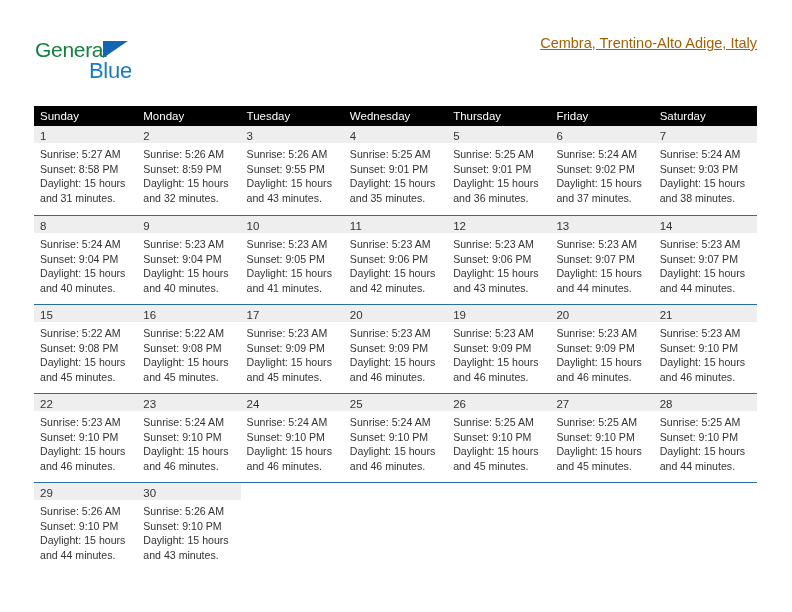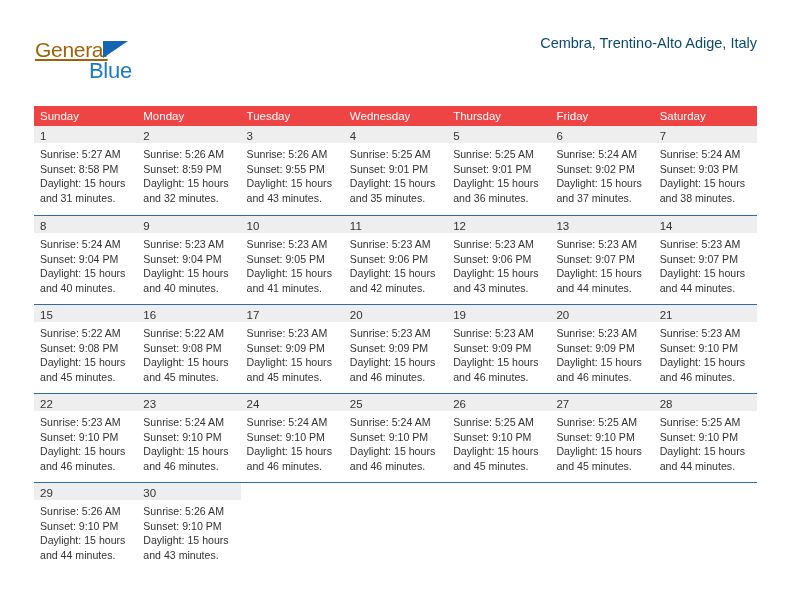--- a/index.html
+++ b/index.html
@@ -35,23 +35,22 @@
     top: 8px;
     width: 200px;
     height: 48px;
   }
   .logo-general {
     position: absolute;
     left: 0;
     top: 0;
     font-size: 21px;
     letter-spacing: -0.3px;
-    color: #a16207;
+    color: #15803d;
     font-family: "Liberation Sans", sans-serif;
-    text-decoration: underline;
   }
   .logo-triangle {
     position: absolute;
     left: 68px;
     top: 3px;
     width: 0;
     height: 0;
     border-left: 25px solid #1565b5;
     border-bottom: 17px solid transparent;
   }
@@ -73,36 +72,37 @@
   .cal-title {
     font-size: 27px;
     color: #333333;
     line-height: 32px;
     font-weight: normal;
     margin: 0;
     white-space: nowrap;
   }
   .cal-subtitle {
     font-size: 14.5px;
-    color: #0c4a6e;
+    color: #a16207;
     line-height: 22px;
     margin: 2px 0 0 0;
     white-space: nowrap;
+    text-decoration: underline;
   }
 
   
   .calendar {
     position: absolute;
     left: 34px;
     top: 106px;
     width: 723px;
   }
   .weekday-row {
     display: flex;
-    background: #ef4444;
+    background: #000000;
     height: 20px;
   }
   .weekday {
     flex: 1 1 0;
     color: #ffffff;
     font-size: 11.5px;
     line-height: 20px;
     padding-left: 6px;
     box-sizing: border-box;
     white-space: nowrap;

